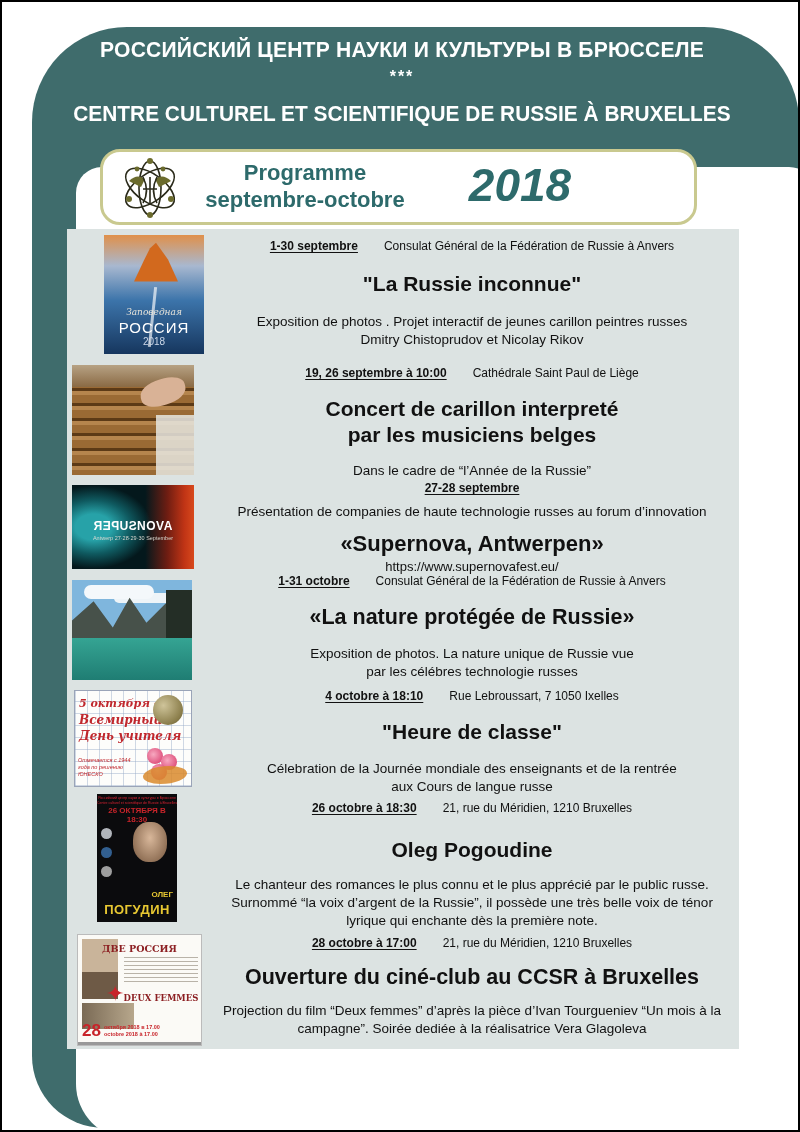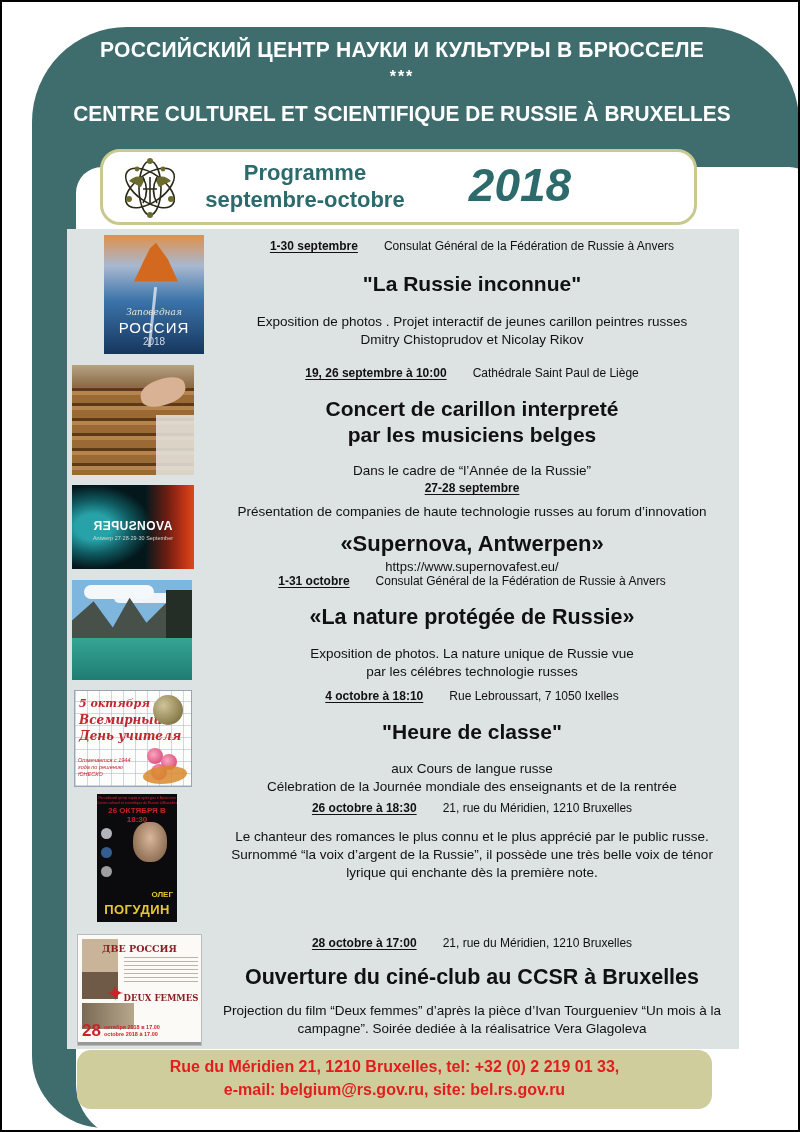--- a/index.html
+++ b/index.html
@@ -246,42 +246,43 @@
       <div class="leaf"></div>
       <div class="note">Отмечается с 1944 года по решению ЮНЕСКО</div>
     </div>
 
     <div class="ev-text" style="top:460px;">
       <div class="date-row">
         <span class="ev-date">4 octobre à  18:10</span><span class="ev-loc">Rue Lebroussart, 7 1050 Ixelles</span>
       </div>
       <div class="ev-title" style="margin-top:16px;">"Heure de classe"</div>
       <div class="ev-desc" style="margin-top:15px;">
+        <div>Célebration de la Journée mondiale des enseignants et de la rentrée</div>
         <div>aux Cours de langue russe</div>
-        <div>Célebration de la Journée mondiale des enseignants et de la rentrée</div>
       </div>
     </div>
 
     <div class="ev-img img6">
       <div class="top1">Российский центр науки и культуры в Брюсселе<br>Centre culturel et scientifique de Russie à Bruxelles</div>
       <div class="date">26 ОКТЯБРЯ В 18:30</div>
       <div class="face"></div>
       <div class="icons">
         <div class="ic"></div>
         <div class="ic" style="background:#3a6ea8;"></div>
         <div class="ic" style="background:#b9b9b9;"></div>
       </div>
       <div class="oleg">ОЛЕГ</div>
       <div class="pogudin">ПОГУДИН</div>
     </div>
 
     <div class="ev-text" style="top:572px;">
       <div class="date-row">
         <span class="ev-date">26 octobre à  18:30</span><span class="ev-loc">21, rue du Méridien, 1210 Bruxelles</span>
       </div>
+      <div class="ev-title" style="margin-top:22px;">Oleg Pogoudine</div>
       <div class="ev-desc" style="margin-top:13px;">
         <div>Le chanteur des romances le plus connu et le plus apprécié par le public russe.</div>
         <div>Surnommé “la voix d’argent de la Russie”, il possède une très belle voix de ténor</div>
         <div>lyrique qui enchante dès la première note.</div>
       </div>
     </div>
 
     <div class="ev-img img7">
       <div class="mini"></div>
       <div class="t-ru">ДВЕ РОССИЯ</div>
@@ -299,17 +300,13 @@
         <span class="ev-date">28 octobre à  17:00</span><span class="ev-loc">21, rue du Méridien, 1210 Bruxelles</span>
       </div>
       <div class="ev-title" style="margin-top:14px;font-size:21.5px;">Ouverture du ciné-club au CCSR à Bruxelles</div>
       <div class="ev-desc" style="margin-top:12px;">
         <div>Projection du film “Deux femmes” d’après la pièce d’Ivan Tourgueniev “Un mois à la</div>
         <div>campagne”. Soirée dediée à la réalisatrice Vera Glagoleva</div>
       </div>
     </div>
   </div>
 
-  <div class="footer">
-    <div class="f1">Rue du Méridien 21, 1210 Bruxelles, tel: +32 (0) 2 219 01 33,</div>
-    <div class="f2">e-mail: belgium@rs.gov.ru, site: bel.rs.gov.ru</div>
-  </div>
 </div>
 
 </body></html>

